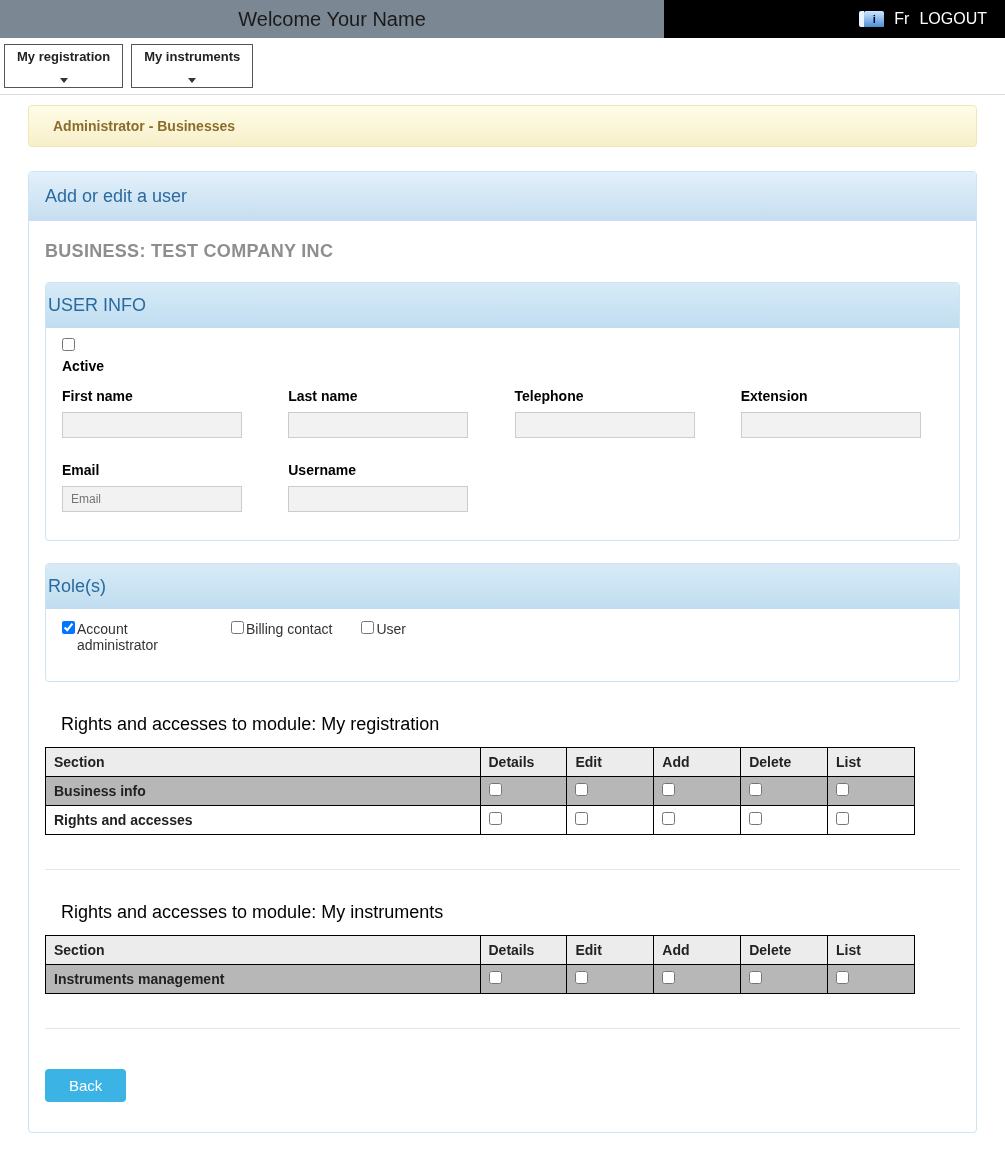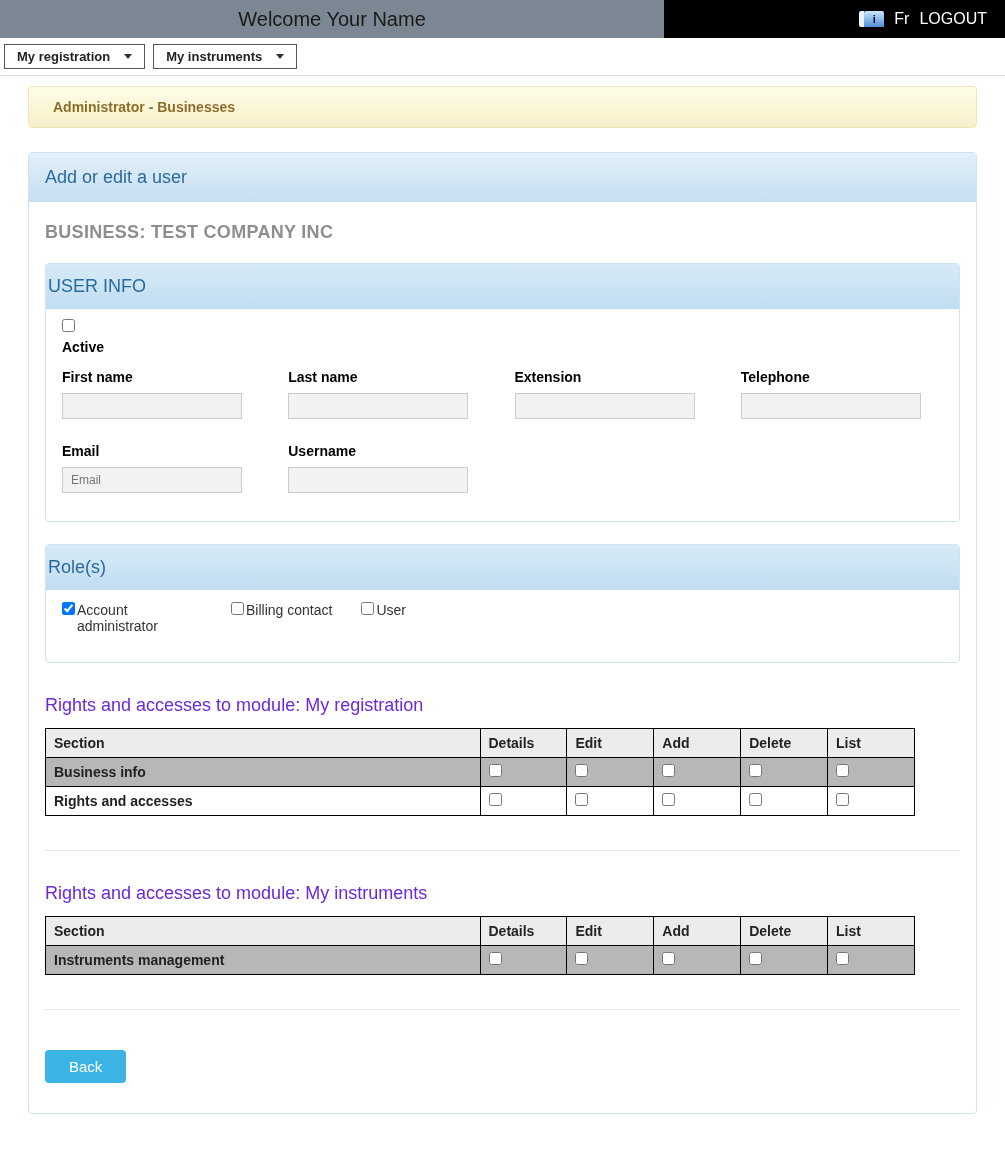--- a/index.html
+++ b/index.html
@@ -6,40 +6,40 @@
   body { font-family: Arial, Helvetica, sans-serif; font-size: 14px; color: #222; background: #fff; width: 1005px; }
   
   .topbar { display: flex; height: 38px; }
   .topbar-left { flex: 0 0 664px; background: #7b8792; display: flex; align-items: center; justify-content: center; color: #1a1a1a; font-size: 20px; }
   .topbar-right { flex: 1; background: #000; color: #fff; display: flex; align-items: center; justify-content: flex-end; padding-right: 18px; gap: 10px; font-size: 16px; }
   .info-icon { width: 20px; height: 16px; background: linear-gradient(#cde6ff,#4d8ed6); border-radius: 2px 2px 0 0; display: inline-flex; align-items: center; justify-content: center; font-size: 11px; font-weight: bold; color: #003; position: relative; }
   .info-icon::before { content:""; position:absolute; left:-5px; top:0; width:5px; height:16px; background:#eaf4ff; border-radius:2px 0 0 2px;}
   .topbar-right a { color:#fff; text-decoration:none; }
   
   .menubar { padding: 6px 4px; border-bottom: 1px solid #ddd; display: flex; gap: 8px; }
-  .menu-btn { border: 1px solid #555; background: #fff; padding: 4px 12px; font-size: 13px; font-weight: bold; display: inline-flex; align-items: center; gap: 14px; cursor: pointer; }
+  .menu-btn { border: 1px solid #555; background: #fff; padding: 4px 12px; font-size: 13px; font-weight: bold; display: inline-flex; align-items: center; gap: 14px; cursor: pointer; flex-direction: column; }
   .menu-btn .caret { width:0; height:0; border-left:4px solid transparent; border-right:4px solid transparent; border-top:5px solid #333; }
   
   .page { padding: 10px 28px 40px 28px; }
   .breadcrumb { background: linear-gradient(#fffde8,#f7efc9); border: 1px solid #f0e6b8; border-radius: 4px; padding: 12px 24px; color: #8a6d2b; font-weight: bold; margin-bottom: 24px; }
   .panel { border: 1px solid #cfe3f0; border-radius: 4px; background:#fff; margin-bottom: 20px; }
   .panel-head-blue { background: linear-gradient(#e2f0fa,#c6def0); padding: 14px 16px; color: #2a6aa0; font-size: 18px; border-radius:4px 4px 0 0; }
   .panel-body { padding: 14px 16px 30px 16px; }
   .biz-title { color: #8e8e8e; font-size: 18px; font-weight: bold; letter-spacing:.3px; margin: 6px 0 20px 0; }
   .sub-panel { border:1px solid #cfe3f0; border-radius:4px; margin-bottom: 22px; }
   .sub-head { background: linear-gradient(#d7ebf7,#c0ddf0); color:#2a6aa0; font-size:18px; padding:12px 2px; border-radius:4px 4px 0 0; }
   .sub-body { padding: 10px 16px 28px 16px; }
   .check-row { margin-bottom:4px; }
   .field-label { font-weight:bold; font-size:14px; color:#000; margin-bottom:8px; display:block;}
   .grid4 { display:grid; grid-template-columns: repeat(4, 1fr); column-gap: 20px; row-gap: 18px; margin-top:14px;gap:24px;}
   .text-input { width: 180px; height: 26px; border:1px solid #ccc; background:#f2f2f2; padding:0 8px; font-size:12px; color:#555;}
   .roles-row { display:flex; gap: 29px; padding-top:2px;}
   .role-item { display:flex; align-items:flex-start; gap:2px; font-size:14px; color:#333; max-width:140px;}
   
-  .rights-title { font-size:18px; color:#6d28d9; margin: 32px 0 12px 0;}
+  .rights-title { font-size:18px; color:#000000; margin: 32px 0 12px 16px;}
   table.rights { border-collapse: collapse; width: 870px; }
   table.rights th, table.rights td { border:1px solid #000; padding:6px 8px; font-size:14px; text-align:left; }
   table.rights th { background:#ececec; font-weight:bold; }
   table.rights th.section-col { width: 430px; }
   table.rights th.small-col { width: 86px; }
   table.rights tr.shaded td { background:#b7b7b7; }
   table.rights td.section-name { font-weight:bold; }
   .hr-thin { border:none; border-top:1px solid #e6e6e6; margin: 34px 0 0 0;}
   .back-btn { background:#3bb4e5; color:#fff; border:none; border-radius:4px; padding:8px 24px; font-size:15px; cursor:pointer; margin-top:40px;}
 </style>
@@ -88,25 +88,25 @@
           <div class="grid4">
             <div>
               <label class="field-label">First name</label>
               <input class="text-input" type="text" style="">
             </div>
             <div>
               <label class="field-label">Last name</label>
               <input class="text-input" type="text" style="">
             </div>
             <div>
+              <label class="field-label">Telephone</label>
+              <input class="text-input" type="text" style="">
+            </div>
+            <div>
               <label class="field-label">Extension</label>
-              <input class="text-input" type="text" style="">
-            </div>
-            <div>
-              <label class="field-label">Telephone</label>
               <input class="text-input" type="text" style="">
             </div>
             <div>
               <label class="field-label">Email</label>
               <input class="text-input" type="text" placeholder="Email" style="">
             </div>
             <div>
               <label class="field-label">Username</label>
               <input class="text-input" type="text" style="">
             </div>

